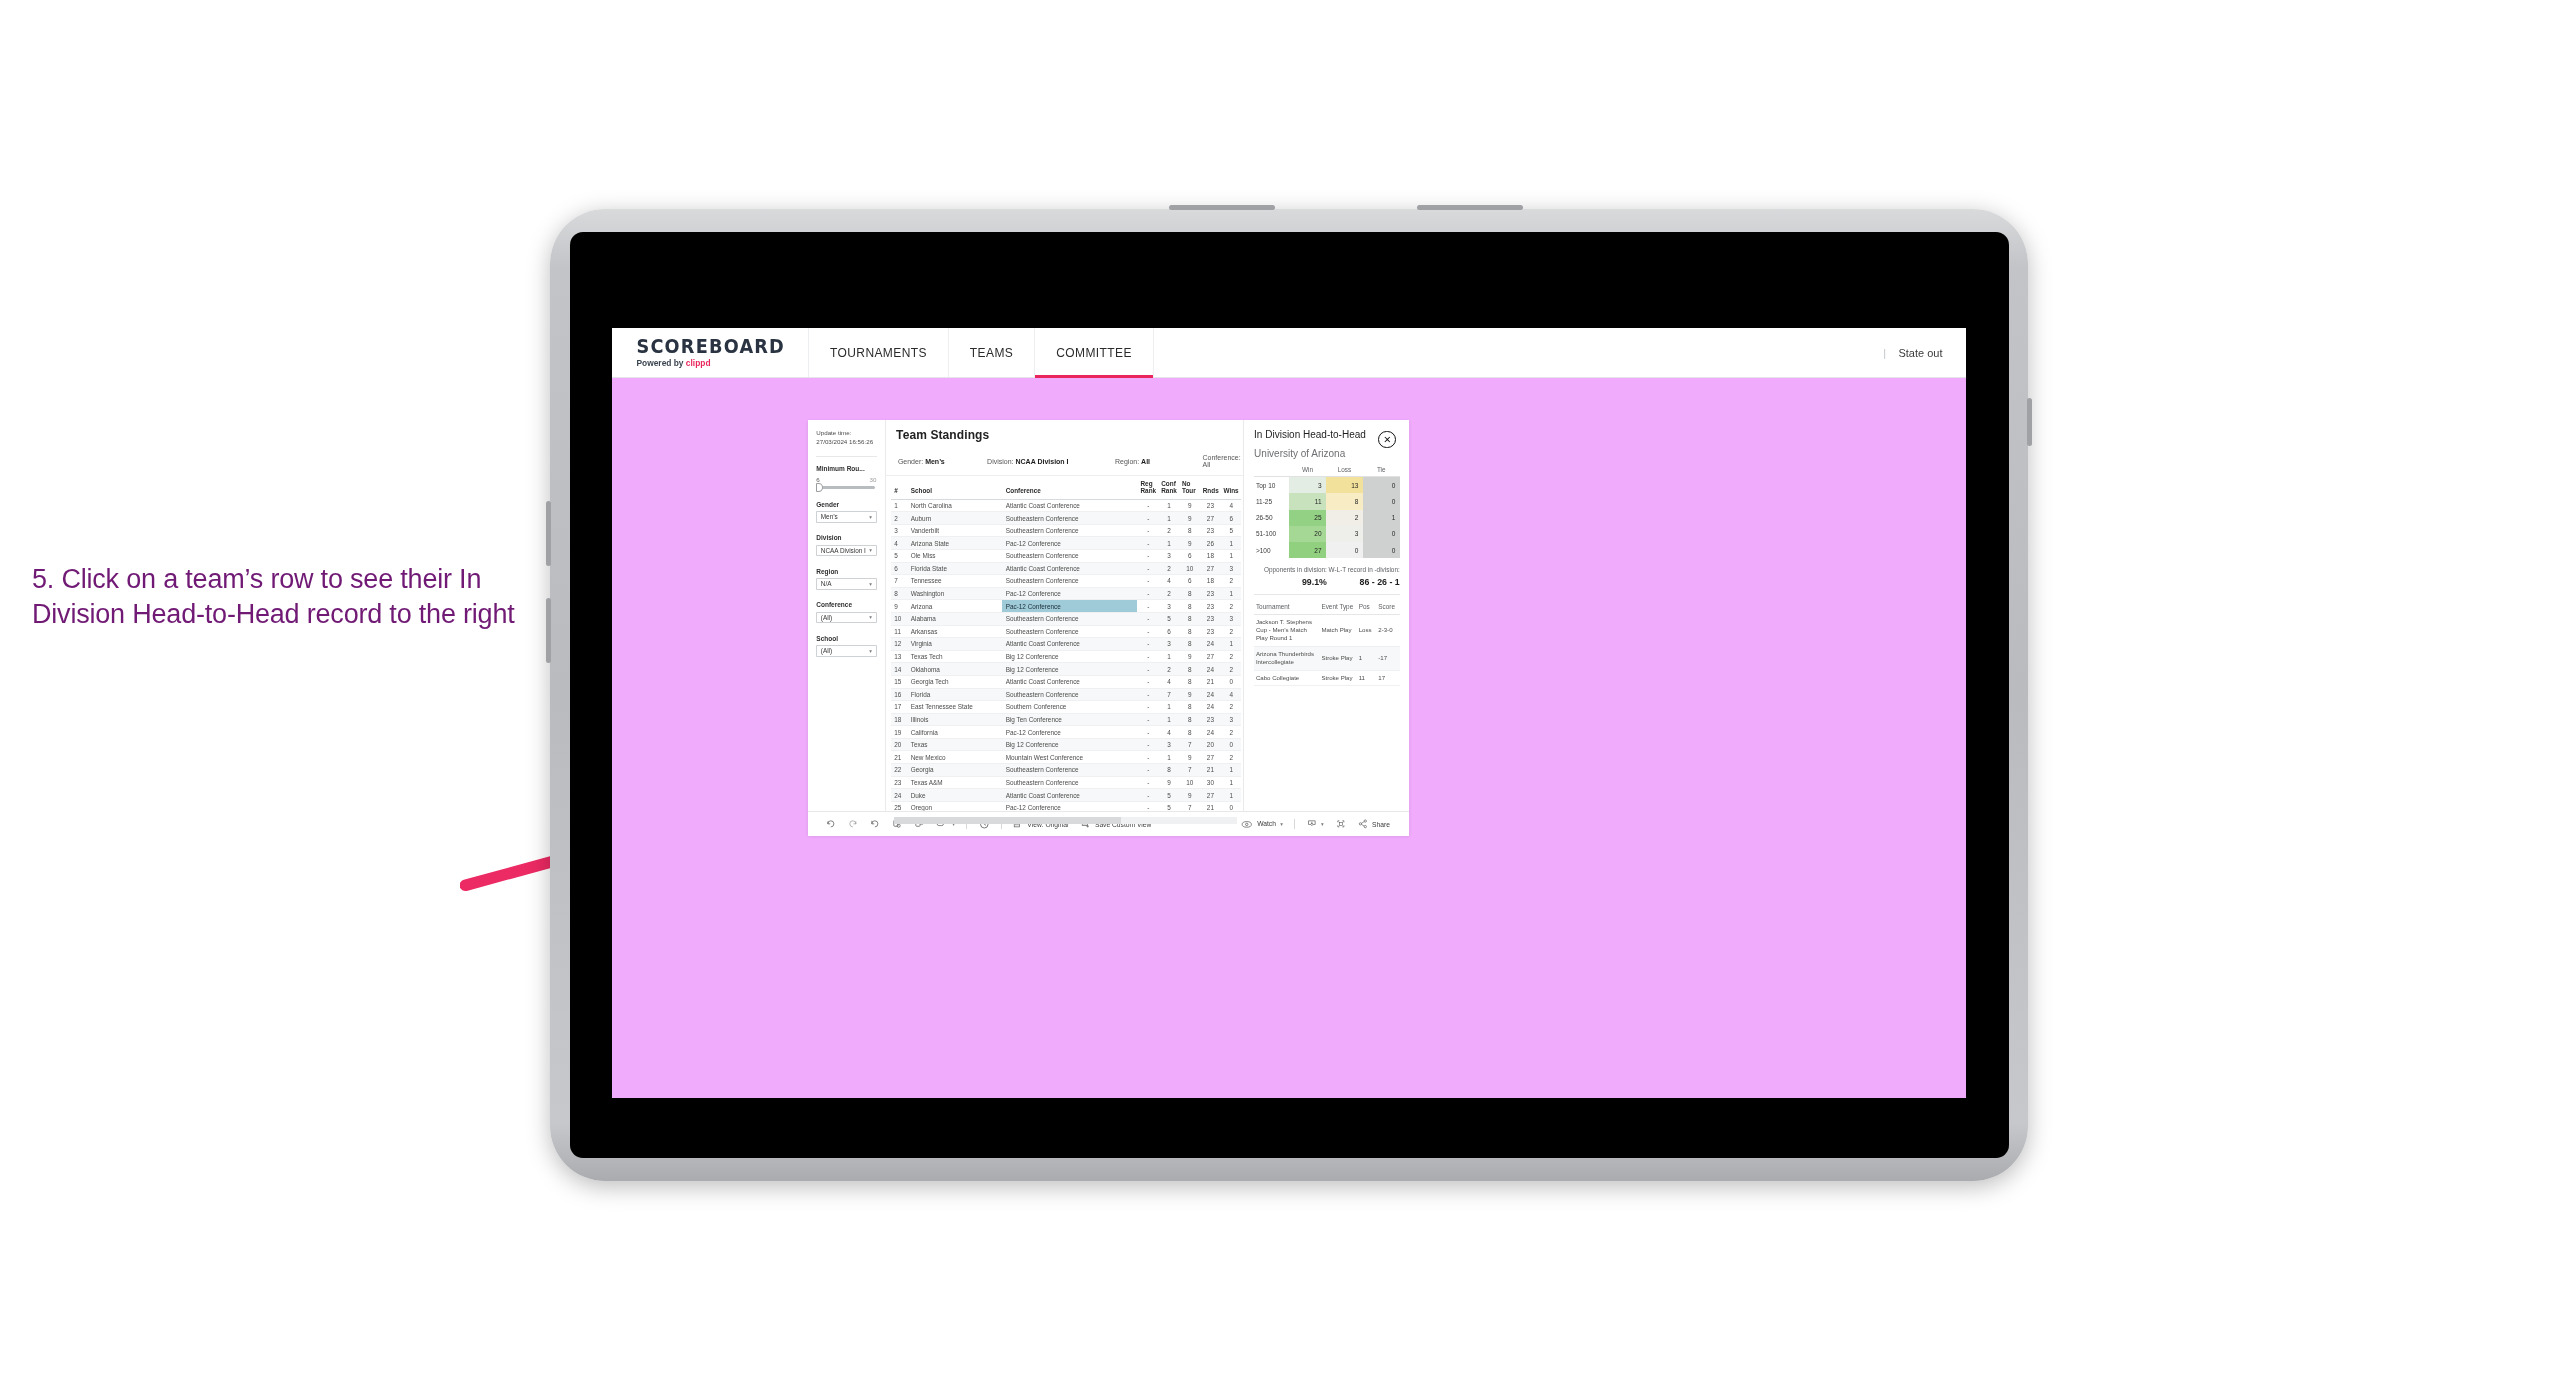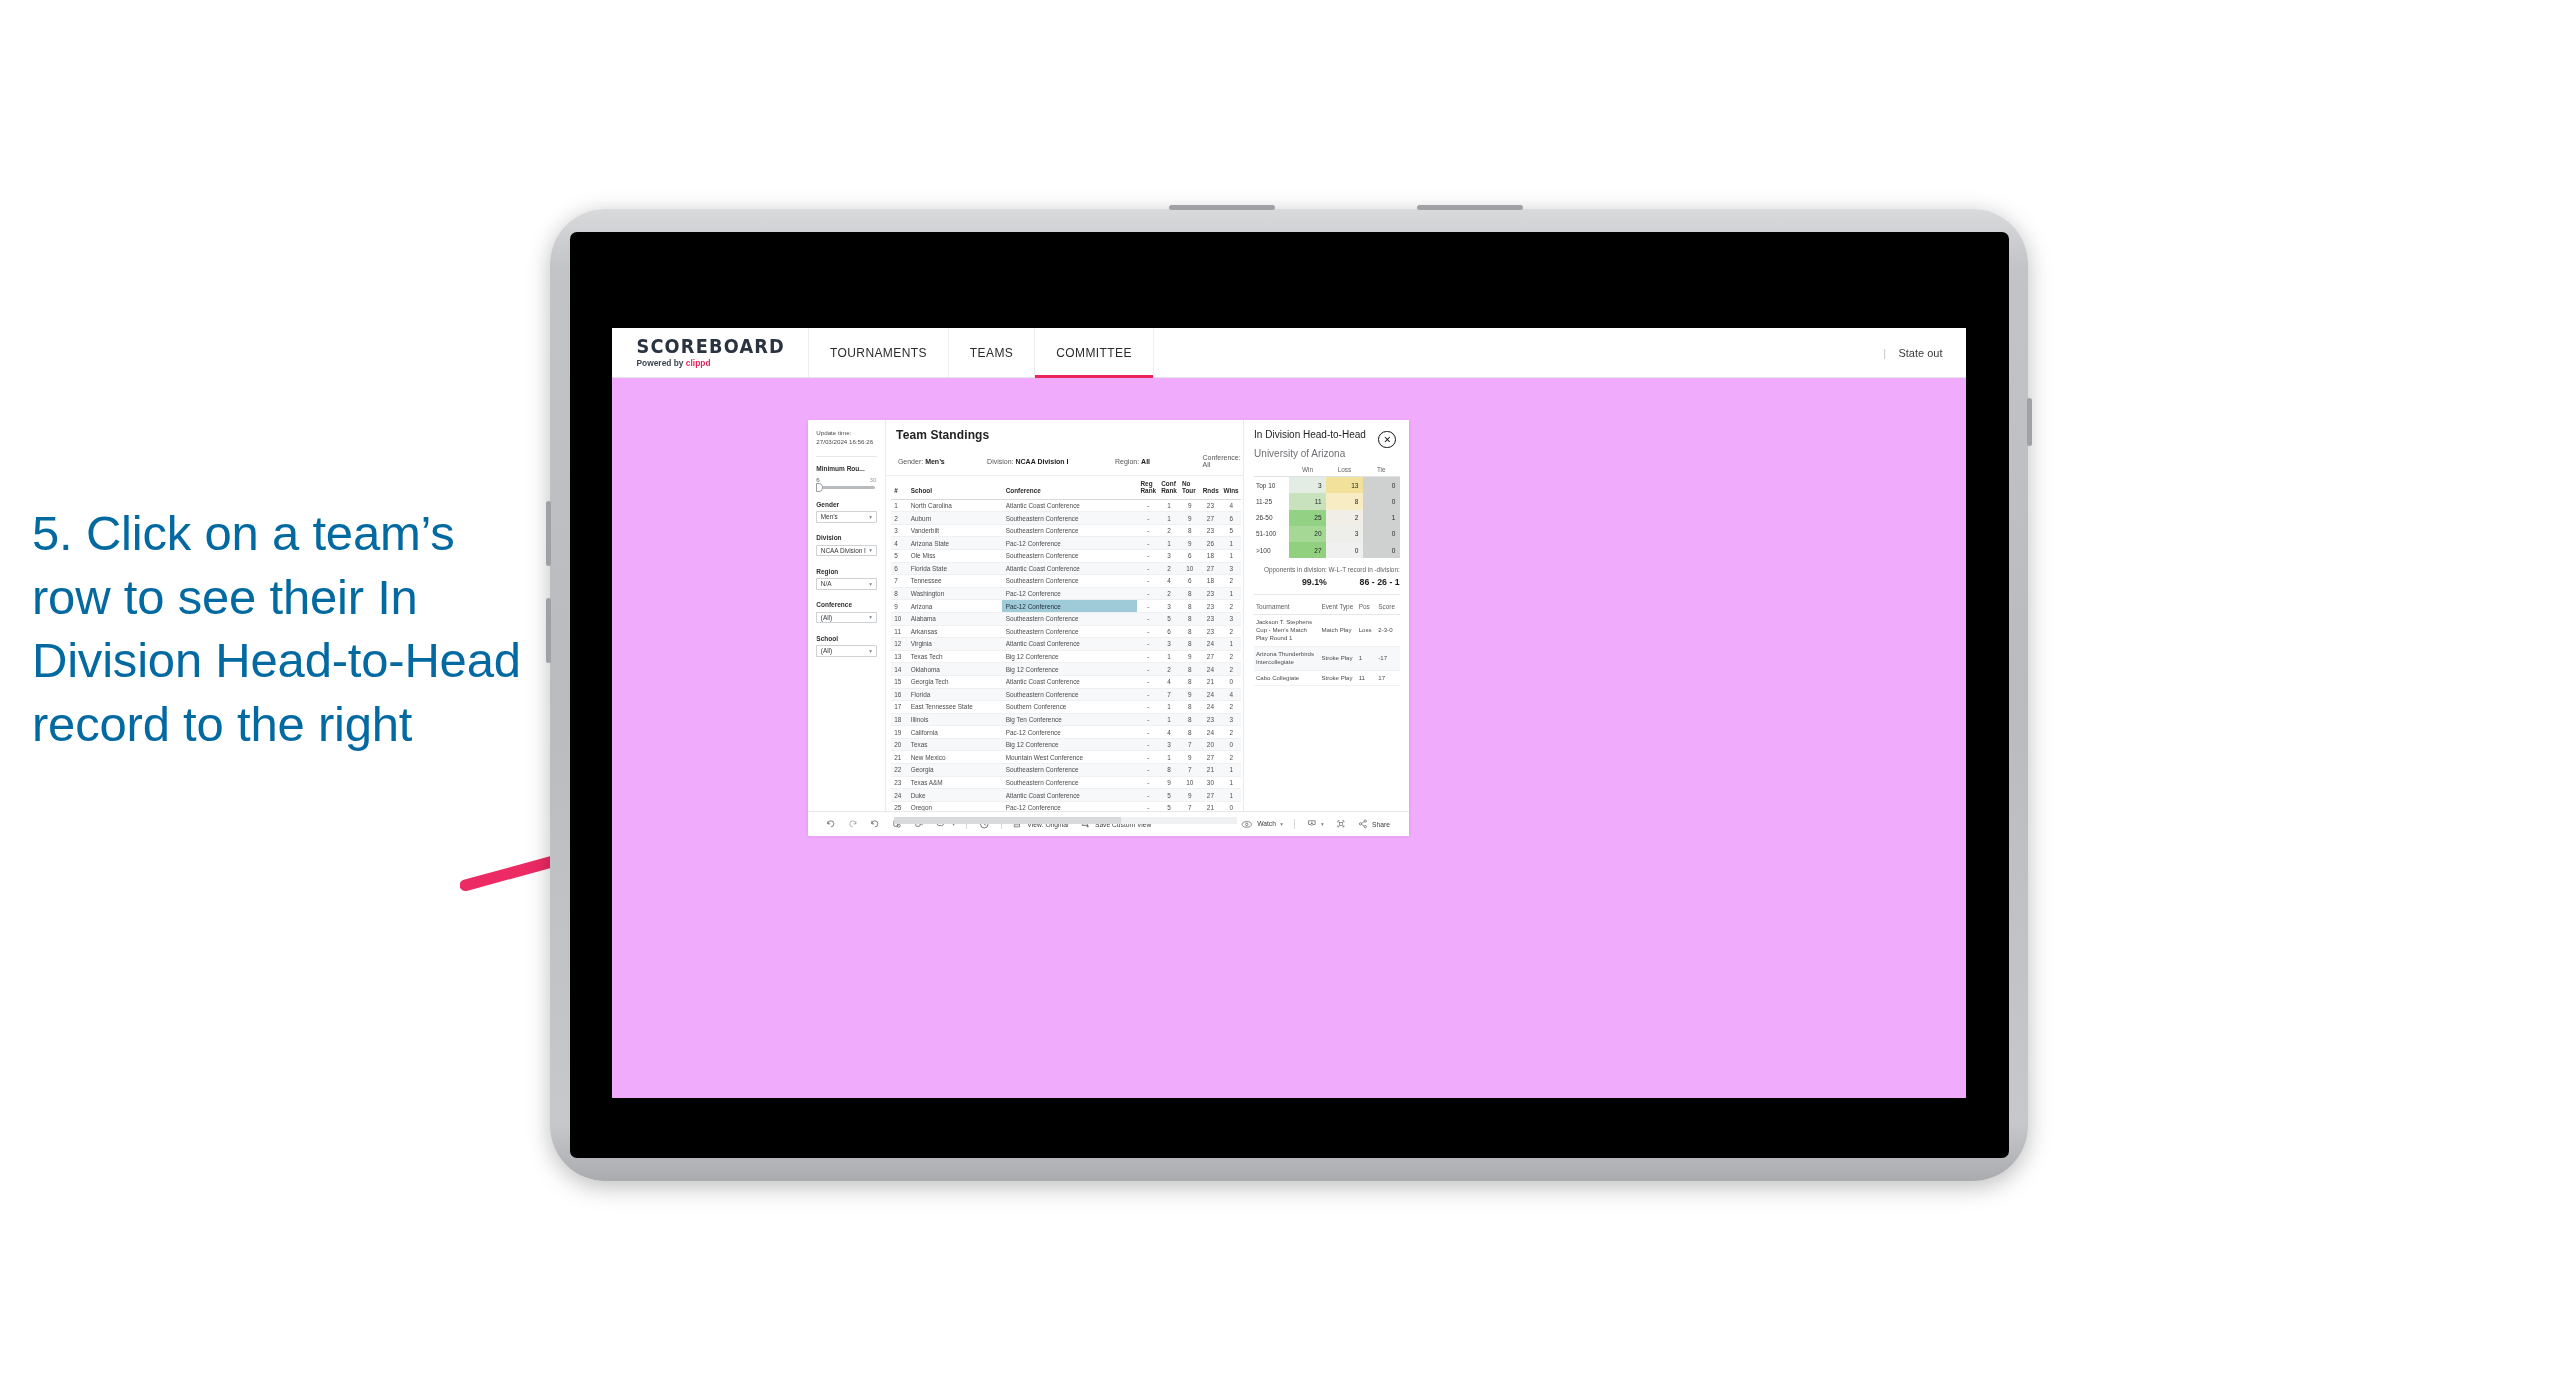--- a/index.html
+++ b/index.html
@@ -7,25 +7,25 @@
     width: 2576px; height: 1386px;
     background: #ffffff;
     font-family: "Liberation Sans", sans-serif;
     overflow: hidden;
   }
   #root { position: relative; width: 2576px; height: 1386px; }
 
   
   #caption {
     position: absolute;
-    left: 32px; top: 502px;
+    left: 32px; top: 562px;
     width: 513px;
-    font-size: 49px;
+    font-size: 27px;
     line-height: 1.30;
-    color: #0369a1;
+    color: #701a75;
     letter-spacing: -0.2px;
   }
 
   
   #arrow { position: absolute; left: 460px; top: 664px; width: 566px; height: 257px; }
 
   
   #tablet {
     position: absolute; left: 550px; top: 209px;
     width: 1478px; height: 972px;
@@ -38,21 +38,21 @@
     content: ""; position: absolute; background: #9fa1a4; border-radius: 2.7px;
   }
   #tablet::before { left: -4.4px; top: 292px; width: 5.3px; height: 65px; }
   #tablet::after  { left: -4.4px; top: 389px; width: 5.3px; height: 65px; }
   .side-btn { position: absolute; right: -4.4px; top: 189px; width: 5.3px; height: 48px; background: #9fa1a4; border-radius: 2.7px; }
   .top-btn  { position: absolute; left: 619px; top: -4.4px; width: 106px; height: 5.3px; background: #9fa1a4; border-radius: 2.7px; }
   .top-btn2 { position: absolute; left: 867px; top: -4.4px; width: 106px; height: 5.3px; background: #9fa1a4; border-radius: 2.7px; }
 
   #screen {
     position: relative; width: 100%; height: 100%;
-    border-radius: 7px; background: #000;
+    border-radius: 13px; background: #000;
     overflow: hidden;
   }
 
   
   #app {
     position: absolute; left: 42px; top: 96px;
     width: 1354px; height: 770px;
     background: #eceef0;
     display: flex; flex-direction: column;
   }

